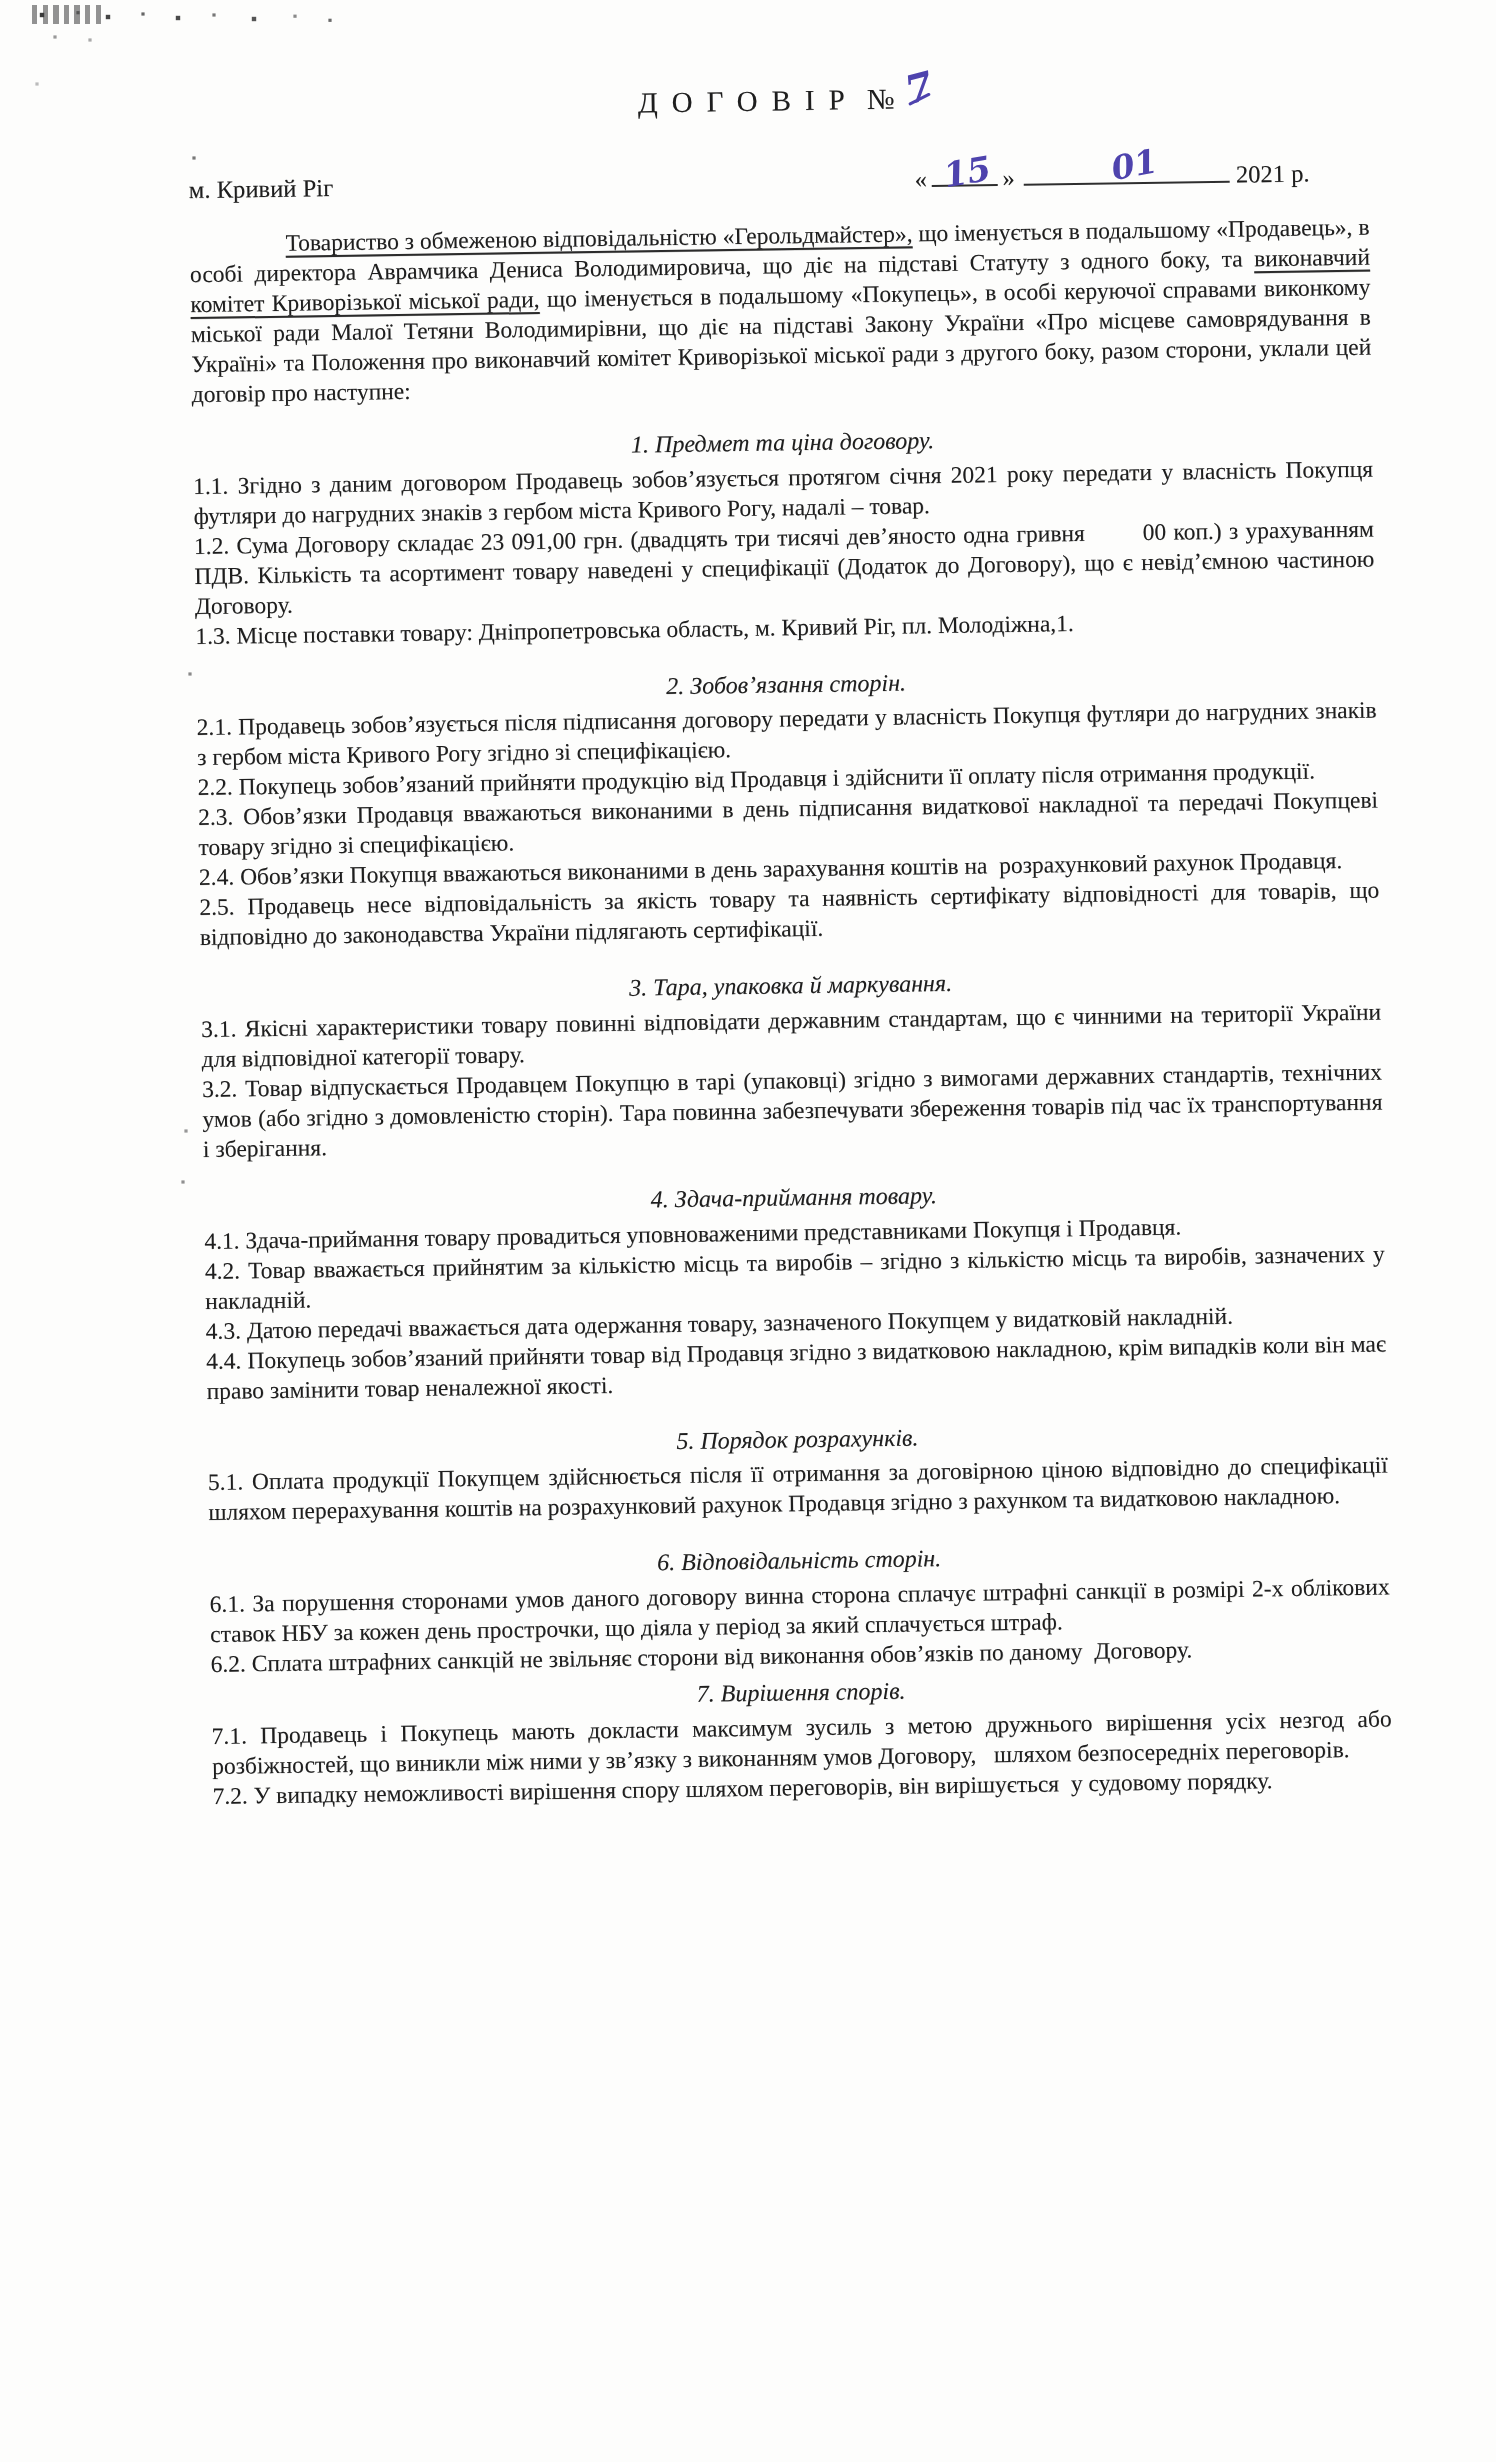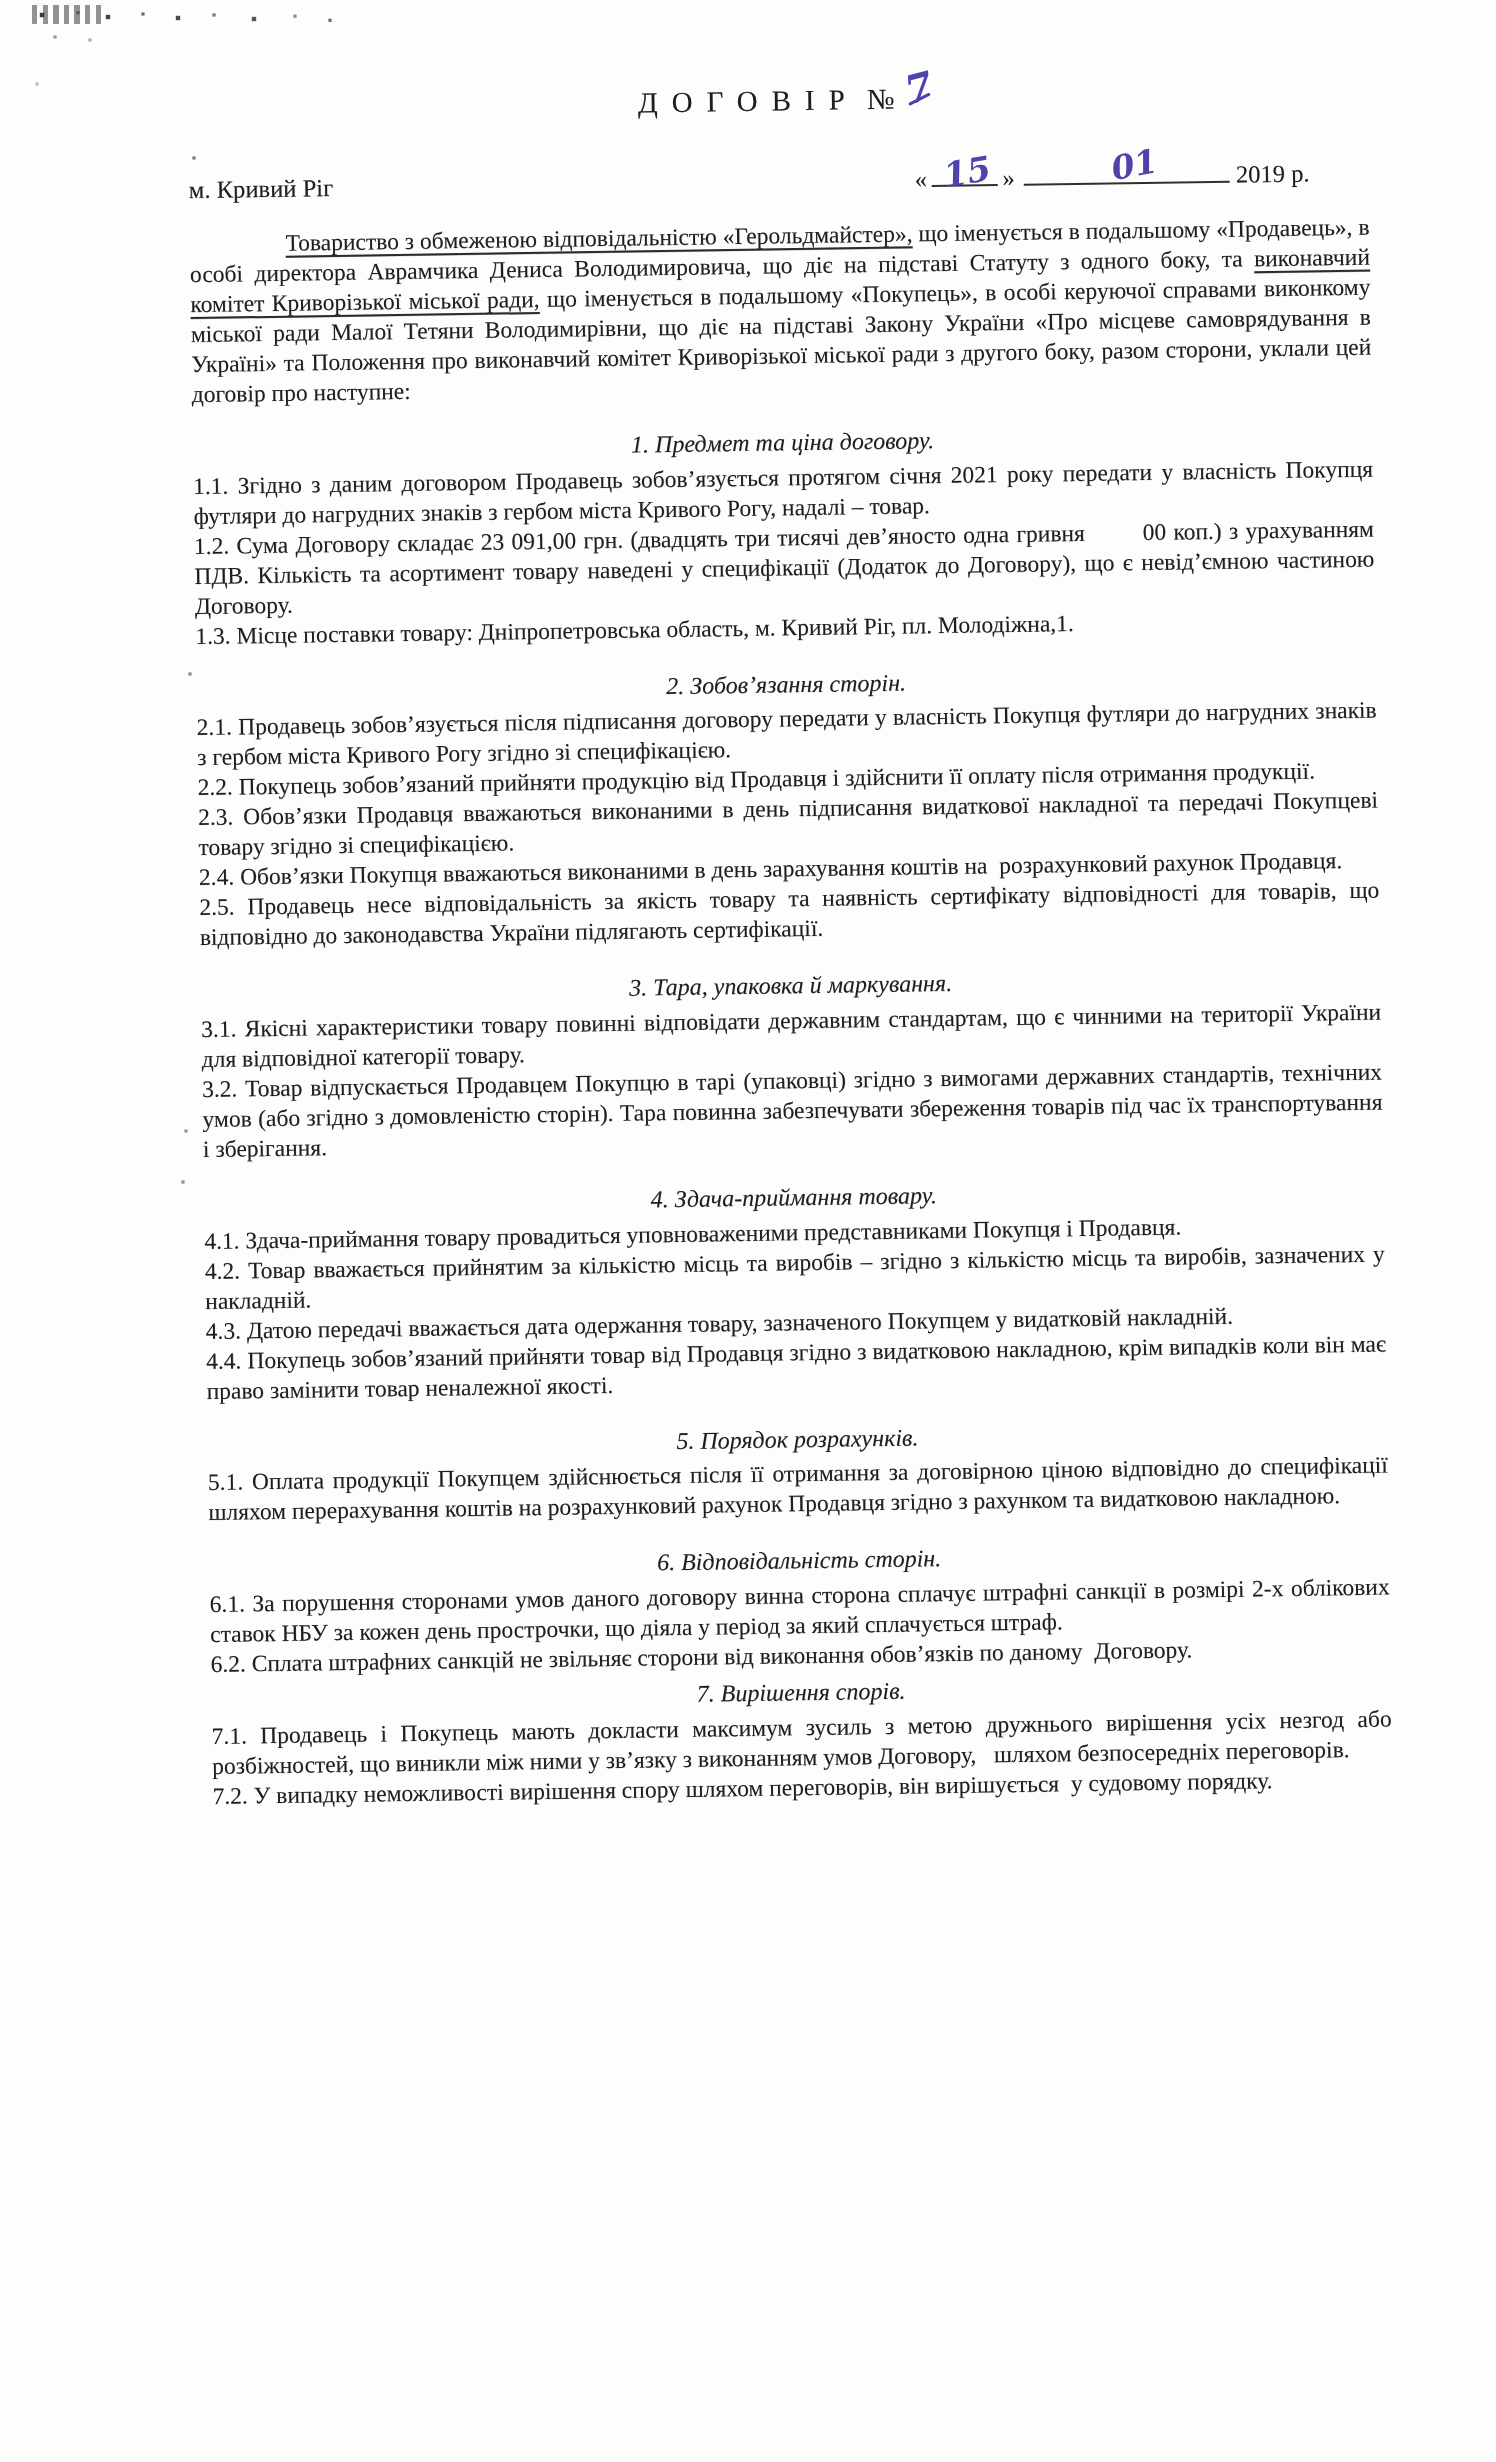--- a/index.html
+++ b/index.html
@@ -157,21 +157,21 @@
     <span>м. Кривий Ріг</span>
     <span class="date-group">
       <span>«</span>
       <span class="u short">
           <span class="hand day">15</span>
         </span>
       <span>»</span>
       <span class="u long">
           <span class="hand month">01</span>
         </span>
-      <span>2019 р.</span>
+      <span>2021 р.</span>
     </span>
   </div>
 
   <p class="preamble" id="preamble"><span class="uline">Товариство з обмеженою відповідальністю «Герольдмайстер»,</span><span> що іменується в подальшому «Продавець», в особі директора Аврамчика Дениса Володимировича, що діє на підставі Статуту з одного боку, та </span><span class="uline">виконавчий комітет Криворізької міської ради,</span><span> що іменується в подальшому «Покупець», в особі керуючої справами виконкому міської ради Малої Тетяни Володимирівни, що діє на підставі Закону України «Про місцеве самоврядування в Україні» та Положення про виконавчий комітет Криворізької міської ради з другого боку, разом сторони, уклали цей договір про наступне:</span></p>
 
   <div id="sections">
       <div class="sec-heading">1. Предмет та ціна  договору.</div>
       <p class="clause">1.1.  Згідно з даним договором Продавець зобов’язується протягом січня 2021 року передати у власність Покупця футляри до нагрудних знаків з гербом міста Кривого Рогу, надалі – товар.</p>
       <p class="clause">1.2.  Сума Договору складає 23 091,00 грн. (двадцять три тисячі дев’яносто одна гривня&nbsp;&nbsp;&nbsp;&nbsp;&nbsp;&nbsp;&nbsp;&nbsp;00 коп.) з урахуванням ПДВ. Кількість та асортимент товару наведені у специфікації (Додаток до Договору), що є невід’ємною частиною Договору.</p>
       <p class="clause">1.3. Місце поставки товару: Дніпропетровська область, м. Кривий Ріг, пл. Молодіжна,1.</p>

